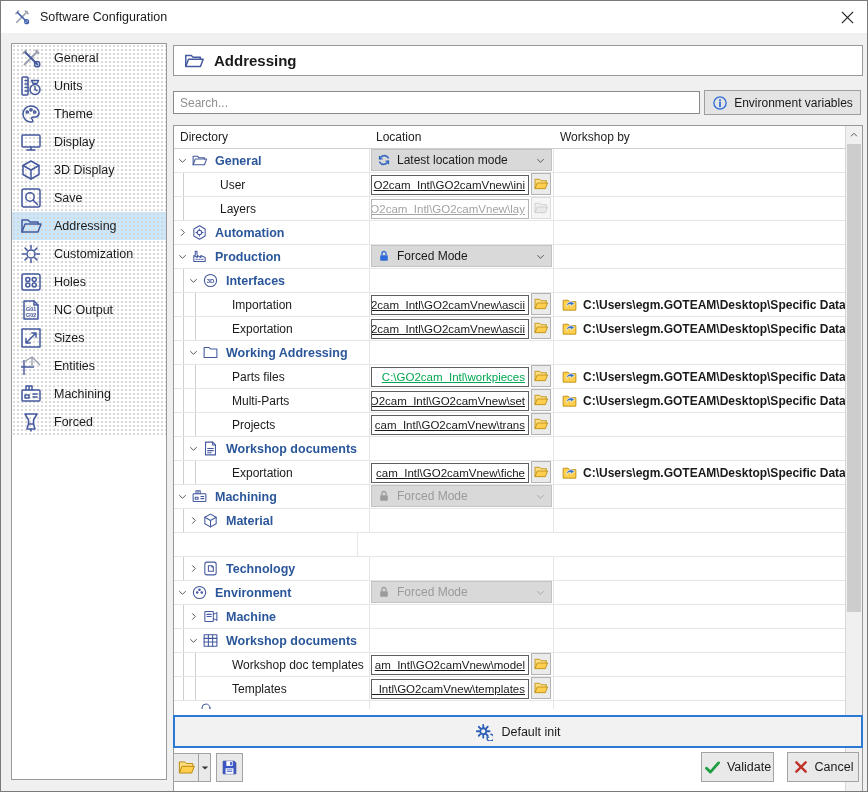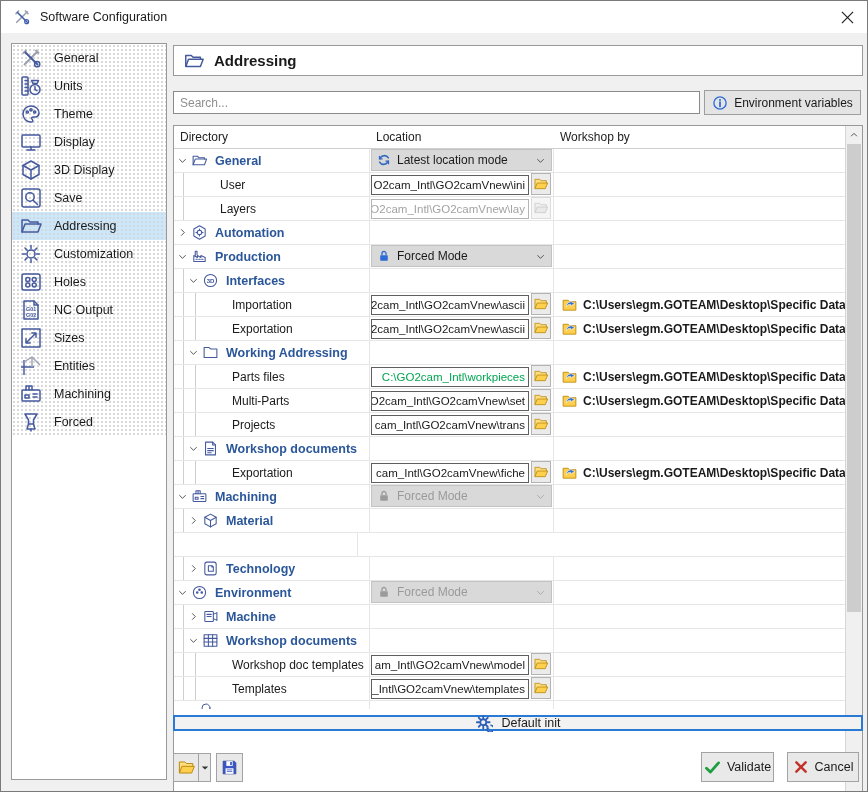--- a/index.html
+++ b/index.html
@@ -42,35 +42,35 @@
   .gicon{width:20px;display:flex;align-items:center;justify-content:center;flex:0 0 auto;margin-left:1px;}
   .glabel{font-weight:bold;color:#2b579a;font-size:12.5px;margin-left:6px;white-space:nowrap;}
   .llabel{white-space:nowrap;}
   .row.lv1 .llabel{margin-left:46px;}
   .row.lv2 .llabel{margin-left:58px;}
   .dd{flex:1;height:22px;background:#d9d9d9;border:1px solid #c2c2c2;box-sizing:border-box;display:flex;align-items:center;gap:6px;padding:0 5px;cursor:pointer;}
   .dd.disabled{cursor:default;color:#9a9a9a;}
   .dd .dd-text{white-space:nowrap;}
   .dd .chev{margin-left:auto;display:flex;align-items:center;}
   .pathbox{width:158px;height:20px;background:#fff;border:1px solid #5f5f5f;box-sizing:border-box;display:flex;justify-content:flex-end;align-items:center;overflow:hidden;padding:0 3px;font-size:11.5px;}
-  .pathbox span{white-space:nowrap;flex:0 0 auto;}
+  .pathbox span{white-space:nowrap;flex:0 0 auto;text-decoration:underline;}
   .pathbox.green span{color:#00a650;}
   .pathbox.disabled{border-color:#b5b5b5;}
   .pathbox.disabled span{color:#a3a3a3;}
   .folderbtn{width:20px;height:22px;margin-left:2px;background:#ebebeb;border:1px solid #b3b3b3;box-sizing:border-box;display:flex;align-items:center;justify-content:center;cursor:pointer;flex:0 0 auto;}
   .folderbtn.disabled{opacity:.45;filter:grayscale(1);cursor:default;}
   .row.partial{height:8px;border-bottom:none;overflow:hidden;}
   .row.partial .gicon{margin-left:22px;margin-top:6px;}
 
   .scrollbar{width:17px;background:#f0f0f0;border-left:1px solid #d6d6d6;position:relative;box-sizing:border-box;}
   .sb-arrow{position:absolute;left:0;width:100%;height:17px;display:flex;align-items:center;justify-content:center;cursor:pointer;}
   .sb-up{top:0;}.sb-down{bottom:0;}
   .sb-thumb{position:absolute;left:1px;right:1px;top:18px;height:468px;background:#cdcdcd;cursor:pointer;}
 
-  .definit-btn{position:absolute;left:172px;top:714px;width:690px;height:16px;border:2px solid #2a7ad4;background:#f2f2f2;box-sizing:border-box;display:flex;align-items:center;justify-content:center;gap:8px;cursor:pointer;font-size:12.5px;}
+  .definit-btn{position:absolute;left:172px;top:714px;width:690px;height:33px;border:2px solid #2a7ad4;background:#f2f2f2;box-sizing:border-box;display:flex;align-items:center;justify-content:center;gap:8px;cursor:pointer;font-size:12.5px;}
 
   .btn{position:absolute;background:#e9e9e9;border:1px solid #a3a3a3;box-sizing:border-box;display:flex;align-items:center;justify-content:center;gap:6px;cursor:pointer;font-size:12.5px;}
   .open-split-main{left:172px;top:752px;width:25px;height:29px;border-right:none;}
   .open-split-arrow{left:197px;top:752px;width:13px;height:29px;}
   .save-btn{left:215px;top:752px;width:27px;height:29px;}
   .validate-btn{left:700px;top:751px;width:73px;height:30px;}
   .cancel-btn{left:786px;top:751px;width:72px;height:30px;}
 
   .ic{display:inline-flex;align-items:center;justify-content:center;line-height:0;}
 </style>

